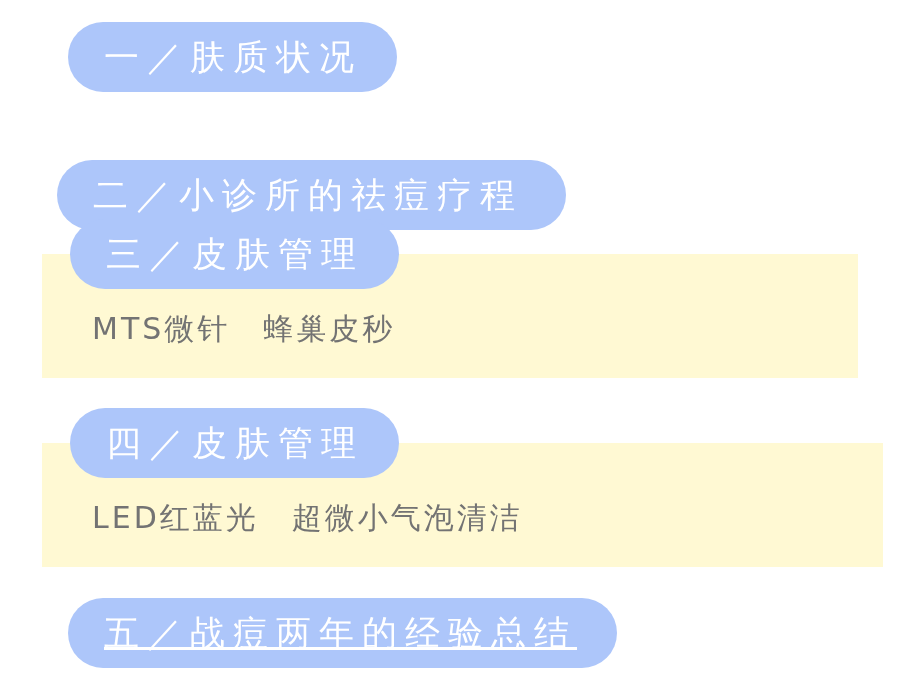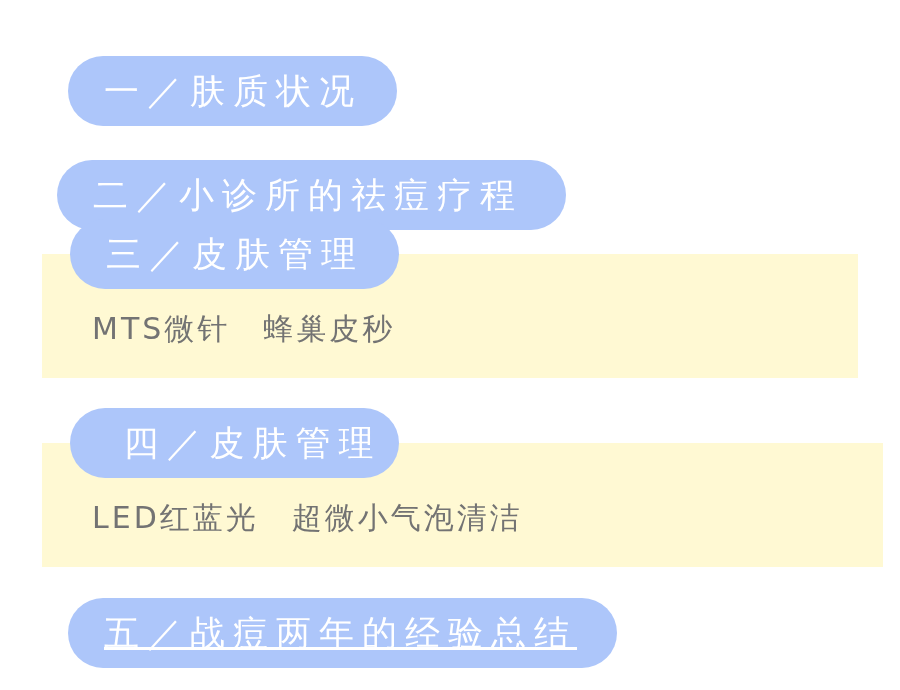--- a/index.html
+++ b/index.html
@@ -8,27 +8,27 @@
   .pill { position:absolute; height:70px; border-radius:35px; background:#adc6fa;
           color:#ffffff; font-size:35px; line-height:70px; letter-spacing:8px;
           box-sizing:border-box; padding-left:36px; white-space:nowrap; z-index:2; }
   .box { position:absolute; left:42px; width:816px; height:124px; background:#fff9d3; z-index:1; }
   .box-text { position:absolute; left:50px; top:55px; font-size:30px; color:#737373;
               letter-spacing:3px; white-space:nowrap; }
 </style>
 </head>
 <body>
 
-<div class="pill" style="left:68px; top:22px; width:329px;margin-top:34px;">一／肤质状况</div>
+<div class="pill" style="left:68px; top:22px; width:329px;">一／肤质状况</div>
 
 <div class="pill" style="left:57px; top:120px; width:509px;margin-top:40px;">二／小诊所的祛痘疗程</div>
 
 <div class="box" style="top:254px;">
   <div class="box-text">MTS微针　蜂巢皮秒</div>
 </div>
 <div class="pill" style="left:70px; top:219px; width:329px;">三／皮肤管理</div>
 
 <div class="box" style="top:443px;padding-left:25px;">
   <div class="box-text">LED红蓝光　超微小气泡清洁</div>
 </div>
-<div class="pill" style="left:70px; top:408px; width:329px;text-align:center;">四／皮肤管理</div>
+<div class="pill" style="left:70px; top:408px; width:329px;">四／皮肤管理</div>
 
 <div class="pill" style="left:68px; top:598px; width:549px;text-decoration:underline;">五／战痘两年的经验总结</div>
 
 </body></html>

